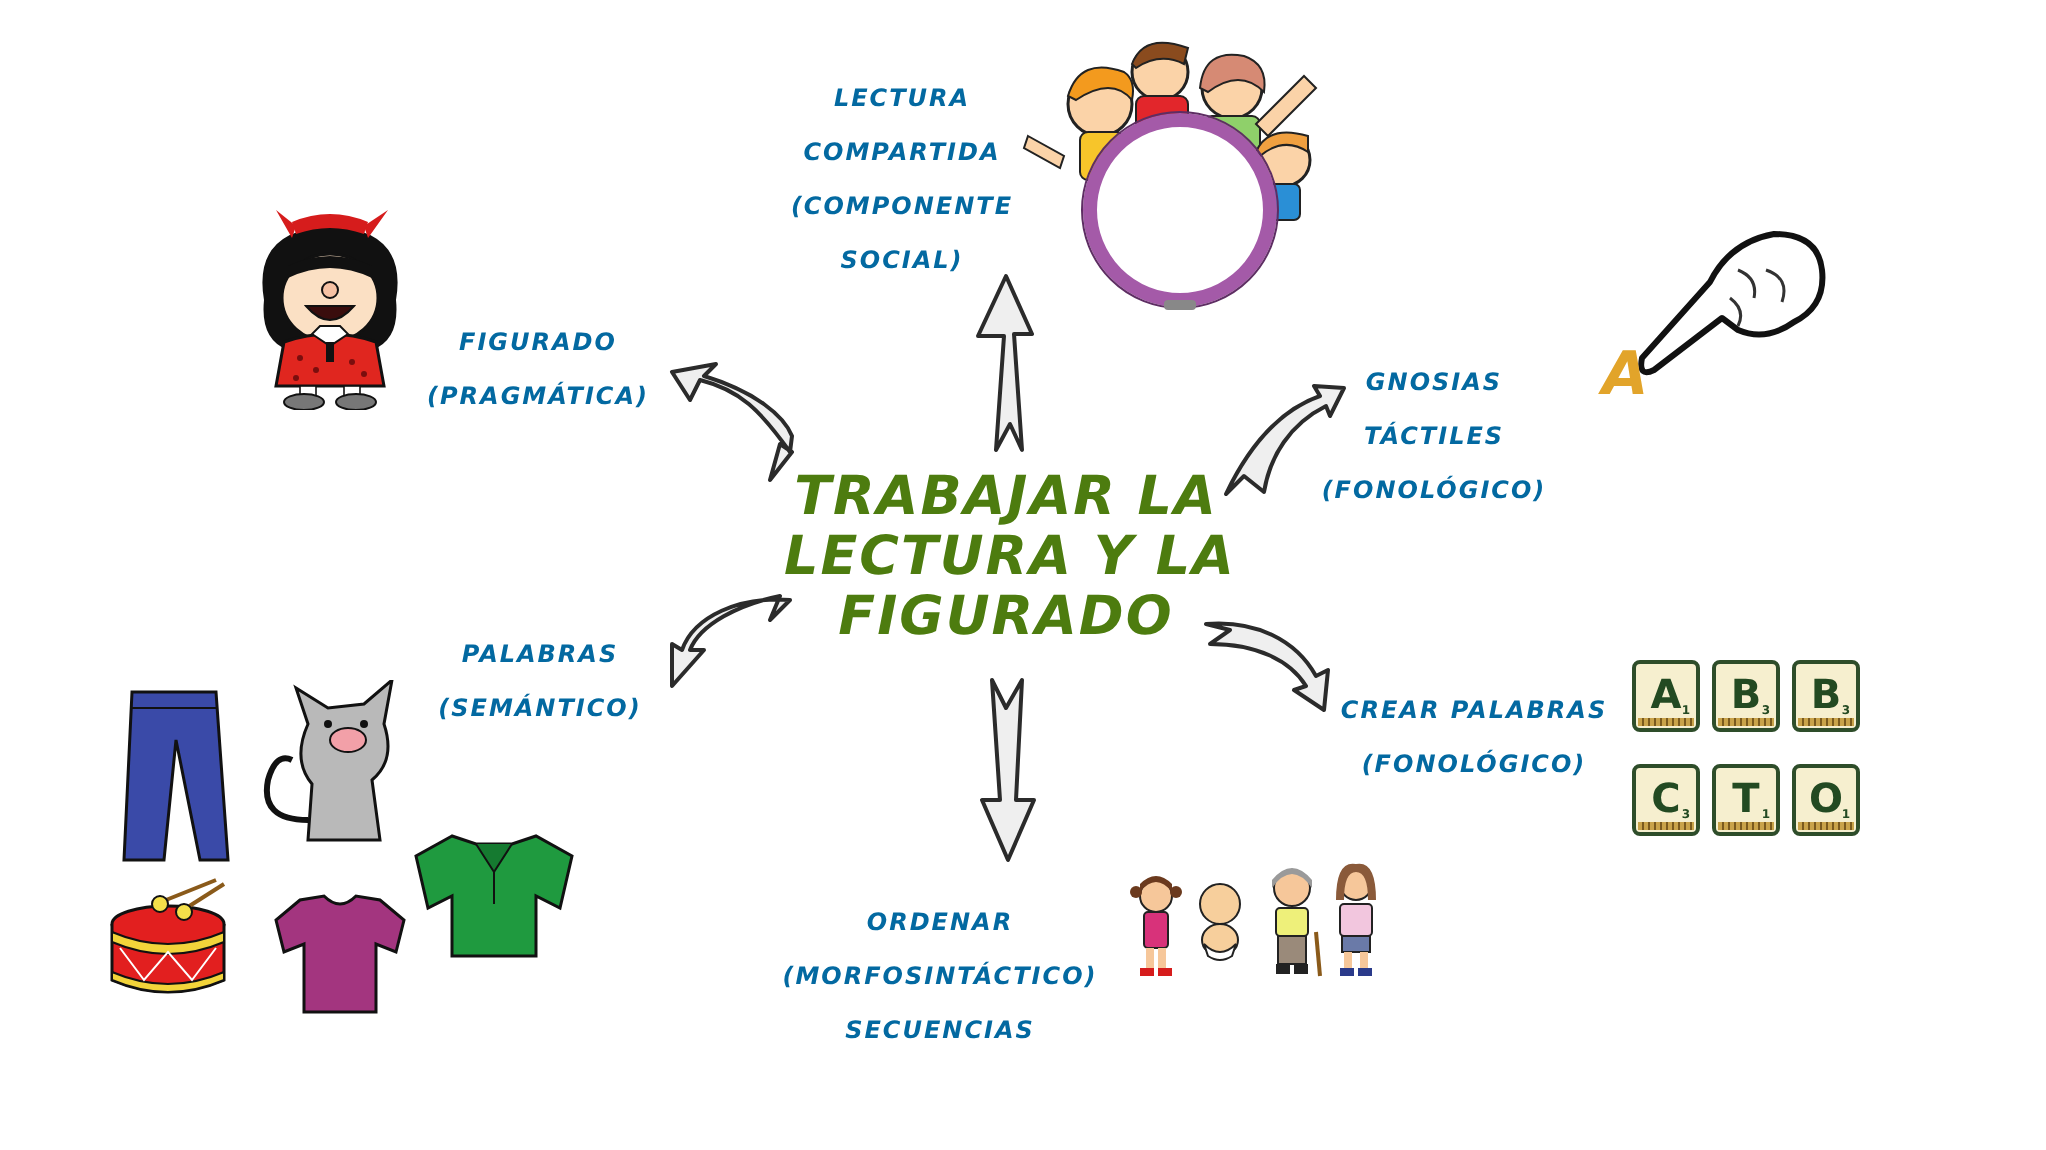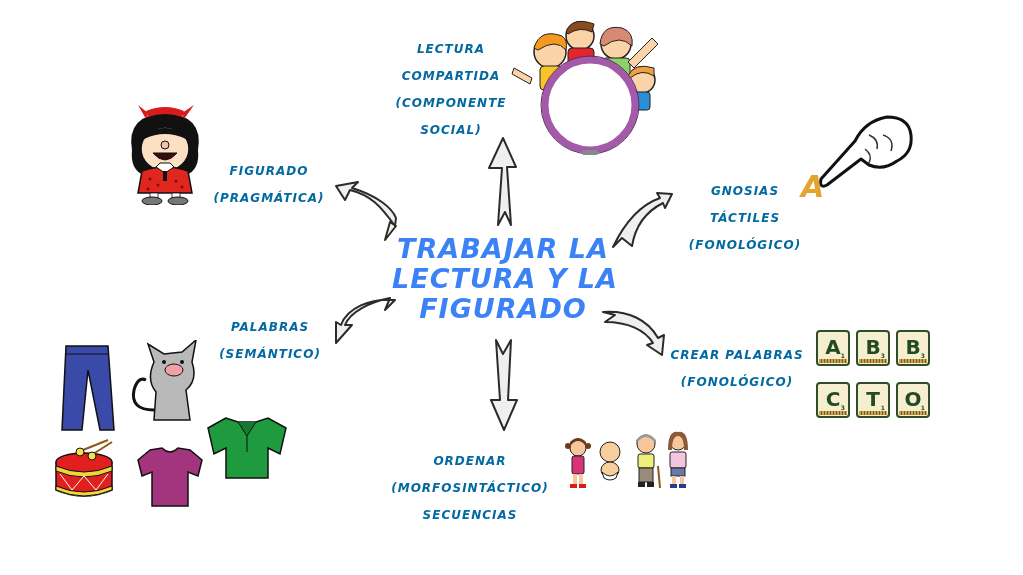--- a/index.html
+++ b/index.html
@@ -3,21 +3,21 @@
 <meta charset="utf-8">
 <style>
   html, body { margin: 0; padding: 0; background: #ffffff; }
   body { width: 1023px; height: 575px; position: relative; overflow: hidden;
          font-family: "DejaVu Sans", sans-serif; }
   .lbl { position: absolute; color: #0369a1; font-weight: bold; text-align: center;
          font-size: 12px; line-height: 27px; letter-spacing: 1px; font-style: italic;
          text-transform: uppercase; font-family: "DejaVu Sans", sans-serif; }
   .lbl span { display: block; white-space: nowrap; }
   .center { position: absolute; left: 392px; top: 234px; width: 222px; text-align: center;
-            color: #3b82f6; font-weight: bold; font-size: 27px; line-height: 30px;
+            color: #4d7c0f; font-weight: bold; font-size: 27px; line-height: 30px;
             letter-spacing: 1px; font-style: italic; font-family: "DejaVu Sans", sans-serif; }
   .center span { display: block; white-space: nowrap; }
   svg.arrows { position: absolute; left: 0; top: 0; }
   .pic { position: absolute; }
   .tile { position: absolute; width: 34px; height: 36px; background: #f6efcf; border: 2px solid #2e4d2a;
           border-radius: 4px; box-sizing: border-box; }
   .tile .ch { position: absolute; left: 0; right: 0; top: 3px; text-align: center; color: #234a22;
               font-weight: bold; font-size: 20px; font-family: "DejaVu Sans", sans-serif; }
   .tile .pt { position: absolute; right: 3px; bottom: 5px; font-size: 6px; color: #234a22; font-weight: bold;
               font-family: "DejaVu Sans", sans-serif; }
@@ -53,21 +53,21 @@
 <div class="lbl" style="left:383px; top:36px; width:136px;">
   <span>LECTURA</span>
   <span>COMPARTIDA</span>
   <span>(COMPONENTE</span>
   <span>SOCIAL)</span>
 </div>
 <div class="lbl" style="left:204px; top:158px; width:130px;">
   <span>FIGURADO</span>
   <span>(PRAGMÁTICA)</span>
 </div>
-<div class="lbl" style="left:680px; top:178px; width:130px;">
+<div class="lbl" style="left:652px; top:178px; width:130px;">
   <span>GNOSIAS</span>
   <span>TÁCTILES</span>
   <span>(FONOLÓGICO)</span>
 </div>
 <div class="lbl" style="left:210px; top:314px; width:120px;">
   <span>PALABRAS</span>
   <span>(SEMÁNTICO)</span>
 </div>
 <div class="lbl" style="left:664px; top:342px; width:146px;">
   <span>CREAR PALABRAS</span>

